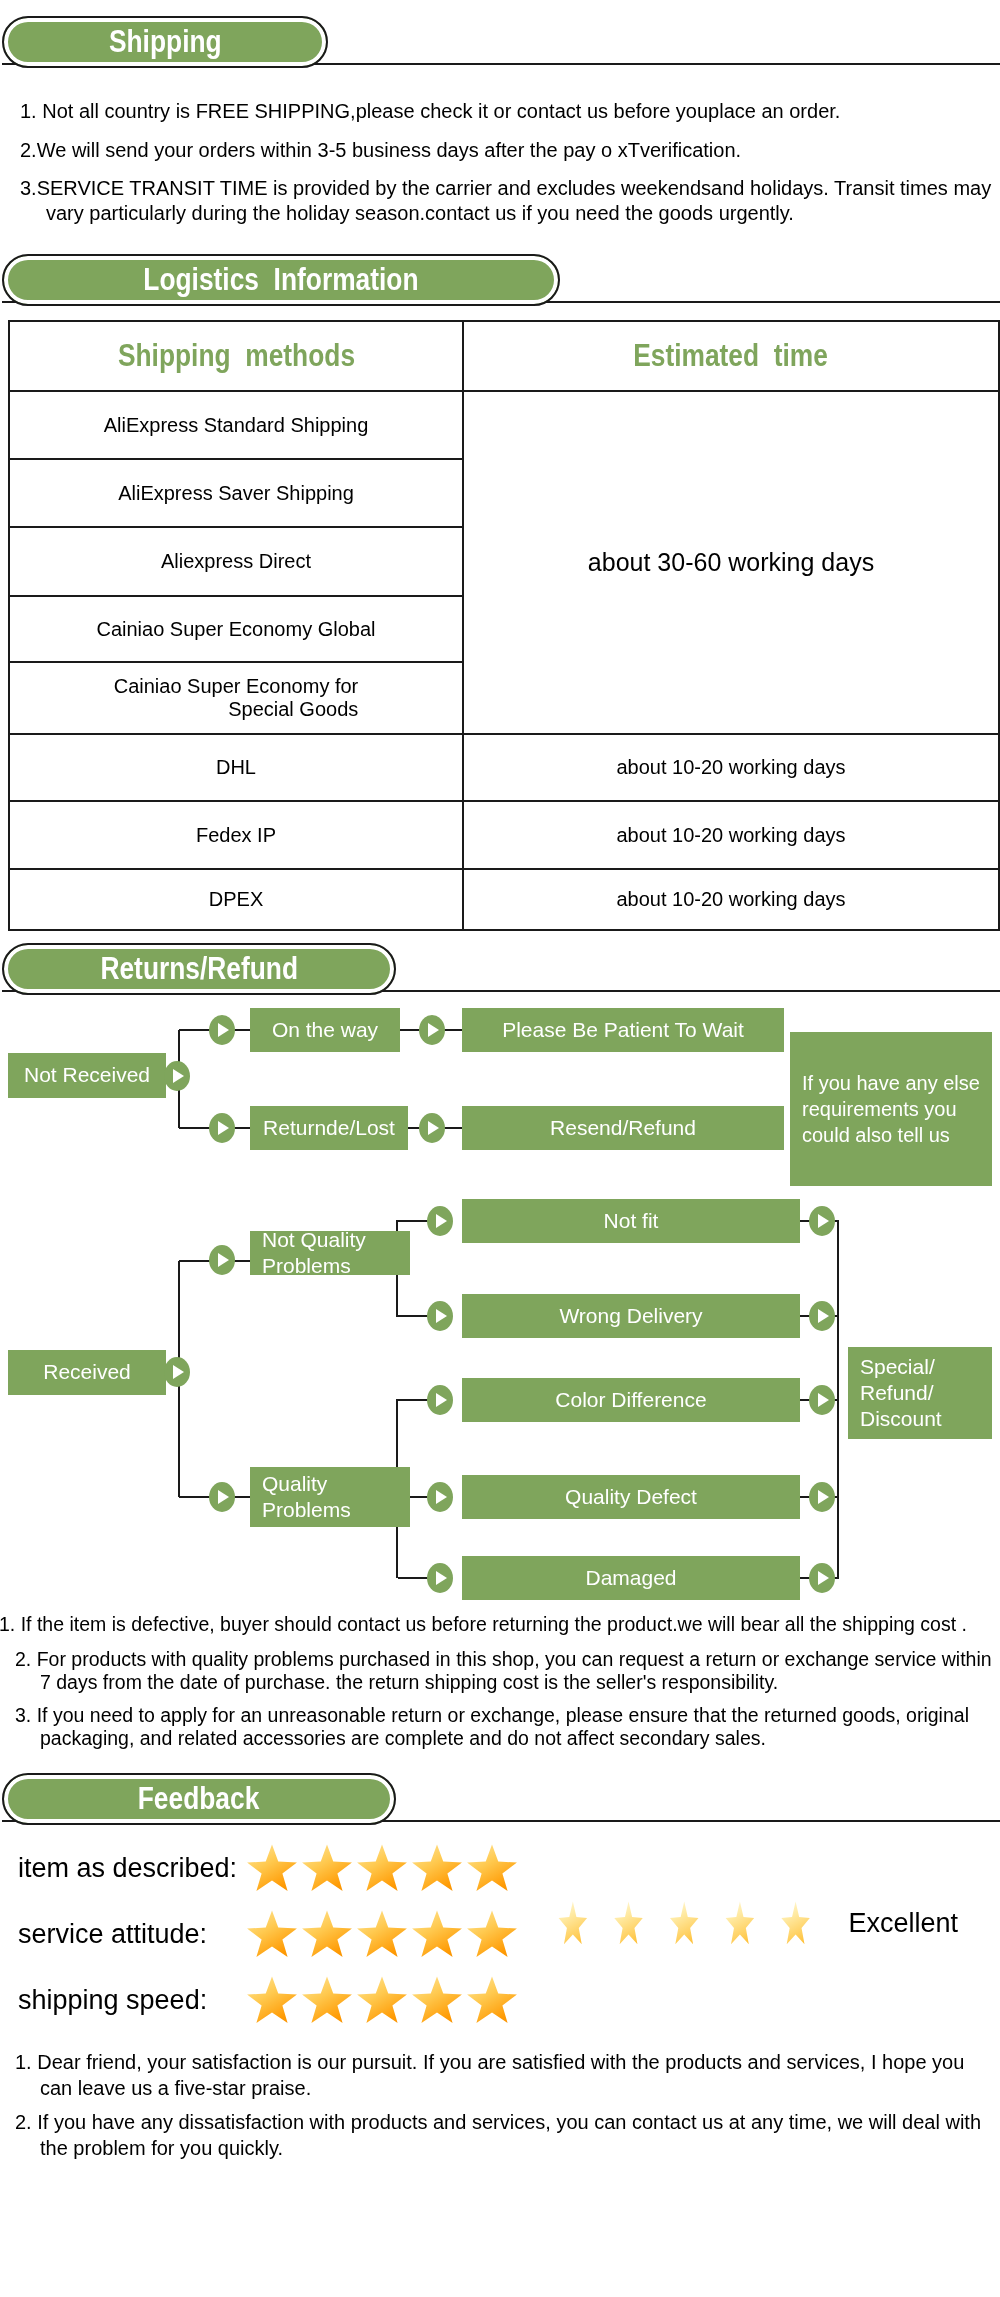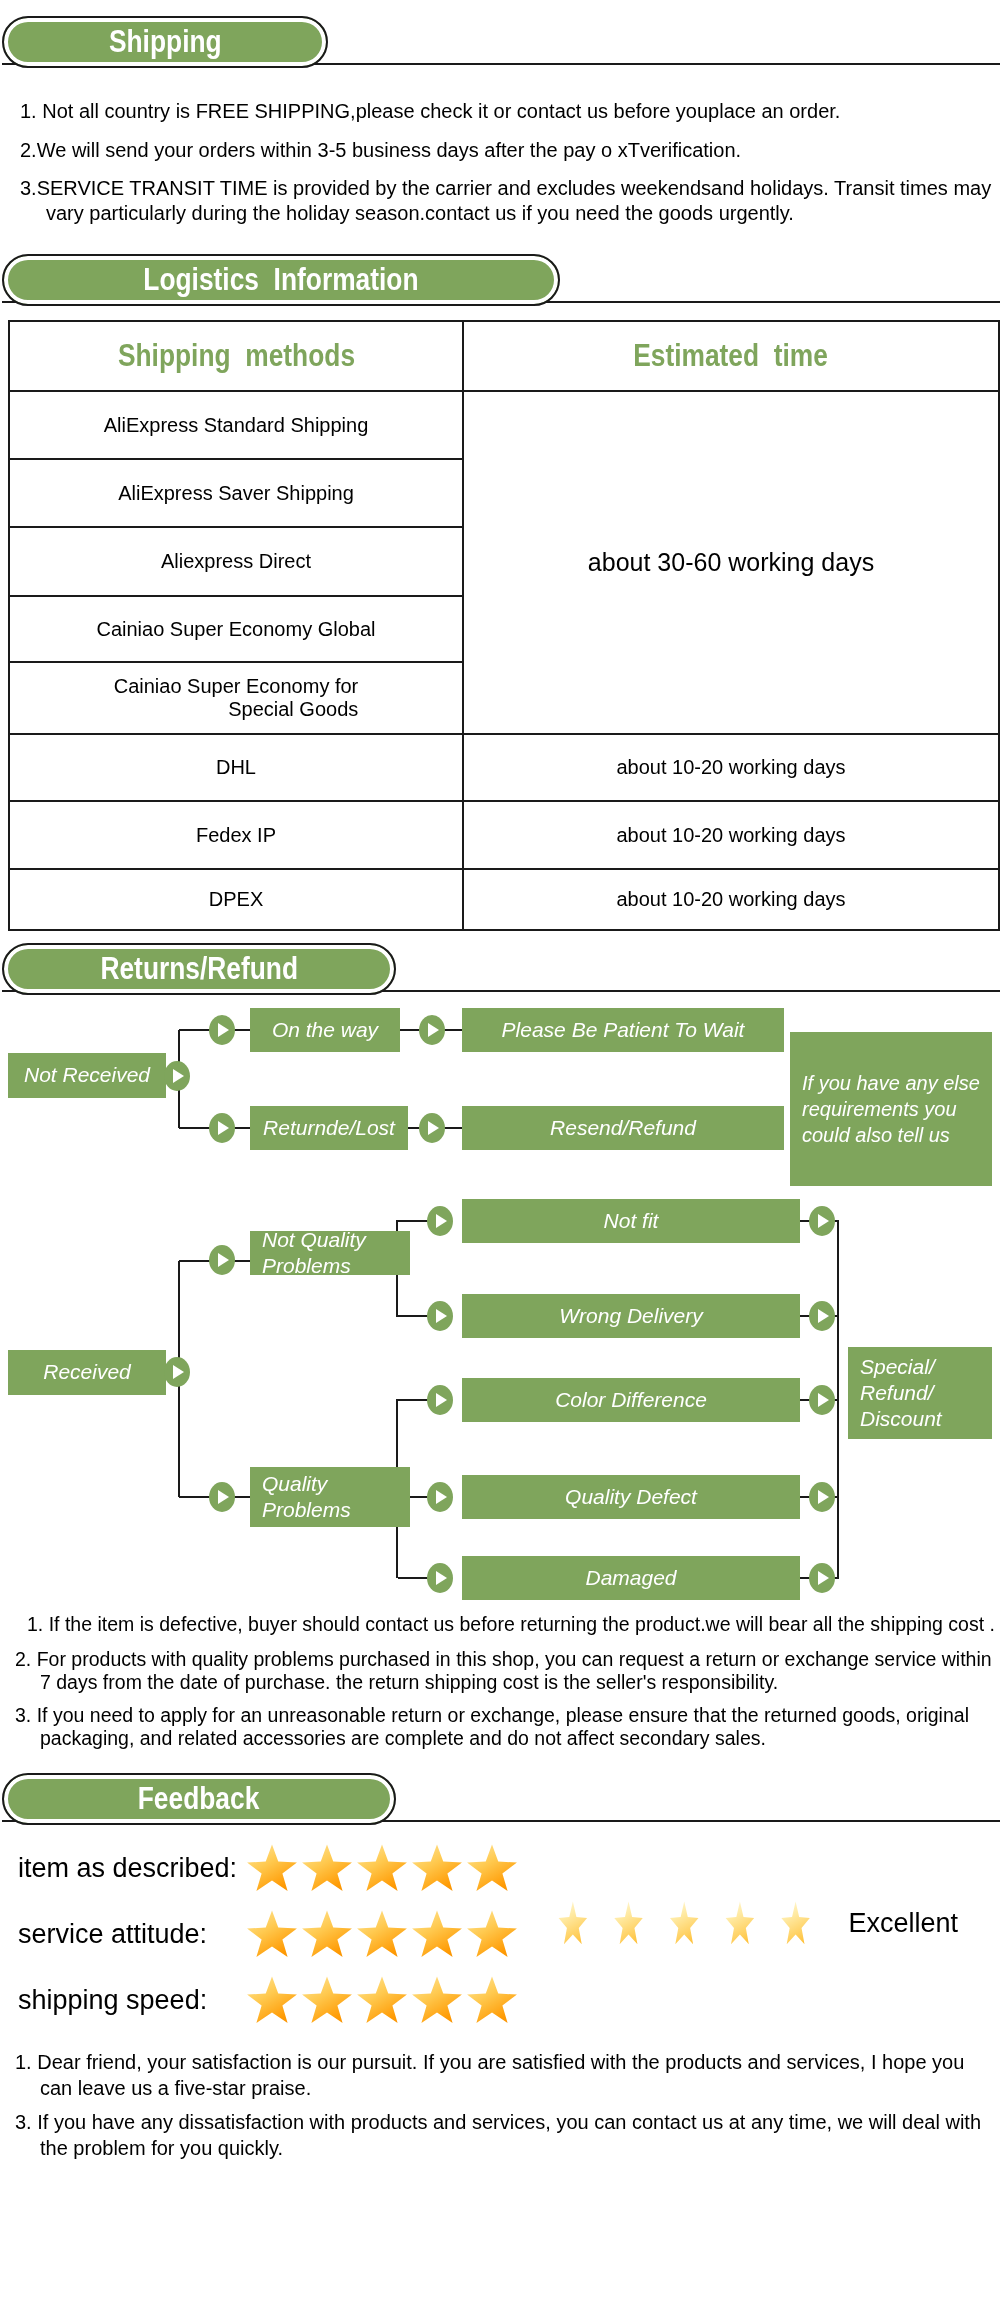--- a/index.html
+++ b/index.html
@@ -51,21 +51,21 @@
     transform:scaleX(0.85);
   }
   .big-time{font-size:25px;}
   .two-line span{display:inline-block;text-align:right;white-space:pre-line;}
 
   
   .flow{position:relative;width:1000px;height:616px;}
   .fbox{
     position:absolute;background:var(--green);color:#fff;
     display:flex;align-items:center;justify-content:center;
-    font-size:21px;z-index:2;text-align:center;line-height:1.25;font-style:italic;
+    font-size:21px;z-index:2;text-align:center;line-height:1.25;
   }
   .fbox.left-pad{justify-content:flex-start;text-align:left;padding-left:12px;}
   .fbox.pre{white-space:pre-line;}
   .hl,.vl{position:absolute;background:var(--line);z-index:1;}
   .hl{height:2px;}
   .vl{width:2px;}
   .dot{
     position:absolute;width:26px;height:30px;border-radius:50%;
     background:var(--green);z-index:3;
     display:flex;align-items:center;justify-content:center;
@@ -270,21 +270,21 @@
     <div class="fbox left-pad pre" style="left:250px;top:472px;width:148px;height:60px;">Quality
 Problems</div>
     <div class="fbox" style="left:462px;top:480px;width:338px;height:44px;">Quality Defect</div>
     <div class="fbox" style="left:462px;top:561px;width:338px;height:44px;">Damaged</div>
     <div class="fbox left-pad pre" style="left:848px;top:352px;width:132px;height:92px;">Special/
 Refund/
 Discount</div>
   </div>
 
   <div class="tlist body-19" style="margin-top:2px;">
-    <div class="list-item" style="padding-left:40px;text-indent:-25px;margin-left:12px;">1. If the item is defective, buyer should contact us before returning the product.we will bear all the shipping cost .</div>
+    <div class="list-item" style="padding-left:24px;text-indent:-25px;margin-left:0;">1. If the item is defective, buyer should contact us before returning the product.we will bear all the shipping cost .</div>
     <div class="list-item" style="padding-left:40px;text-indent:-25px;margin-top:11px;">2. For products with quality problems purchased in this shop, you can request a return or exchange service within 7 days from the date of purchase. the return shipping cost is the seller's responsibility.</div>
     <div class="list-item" style="padding-left:40px;text-indent:-25px;margin-top:9px;">3. If you need to apply for an unreasonable return or exchange, please ensure that the returned goods, original packaging, and related accessories are complete and do not affect secondary sales.</div>
   </div>
 
   <div class="pill-row" style="margin-top:22px;">
     <div class="pill-divider"></div>
     <div class="pill" style="width:390px;">
       <span class="pill-label">Feedback</span>
     </div>
   </div>
@@ -328,16 +328,16 @@
           <span class="star lite"></span>
           <span class="star lite"></span>
           <span class="star lite"></span>
         <span class="fb-excellent">Excellent</span>
       </div>
     </div>
   </div>
 
   <div class="tlist body-20" style="margin-top:22px;">
     <div class="list-item" style="padding-left:40px;text-indent:-25px;">1. Dear friend, your satisfaction is our pursuit. If you are satisfied with the products and services, I hope you can leave us a five-star praise.</div>
-    <div class="list-item" style="padding-left:40px;text-indent:-25px;margin-top:8px;">3. If you have any dissatisfaction with products and services, you can contact us at any time, we will deal with the problem for you quickly.</div>
+    <div class="list-item" style="padding-left:40px;text-indent:-25px;margin-top:8px;">2. If you have any dissatisfaction with products and services, you can contact us at any time, we will deal with the problem for you quickly.</div>
   </div>
 
 </div>
 
 </body></html>

